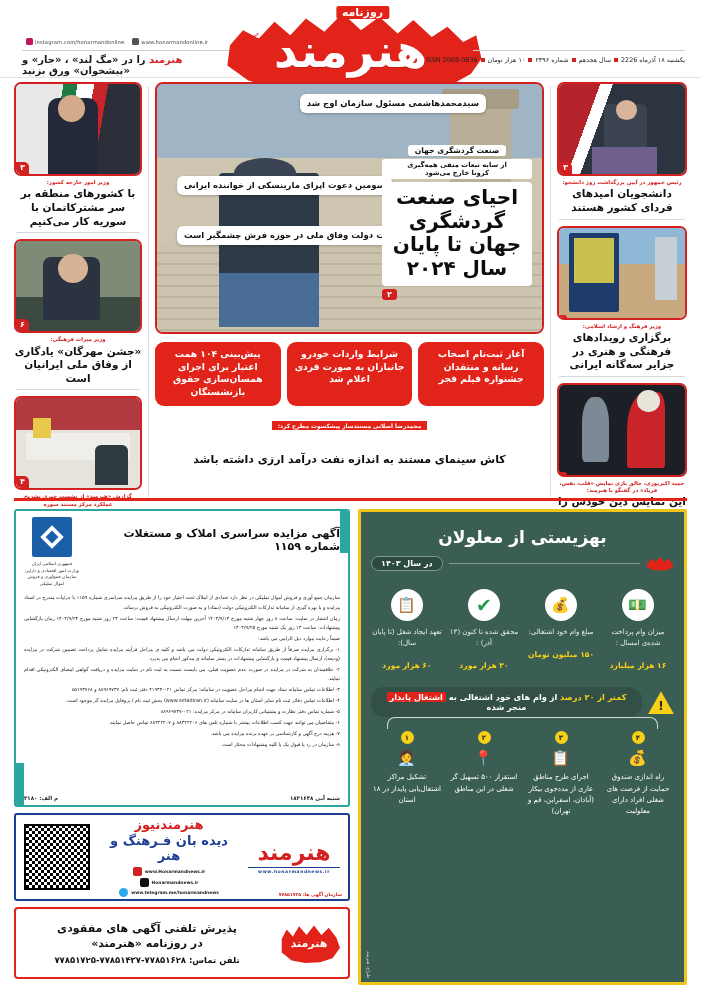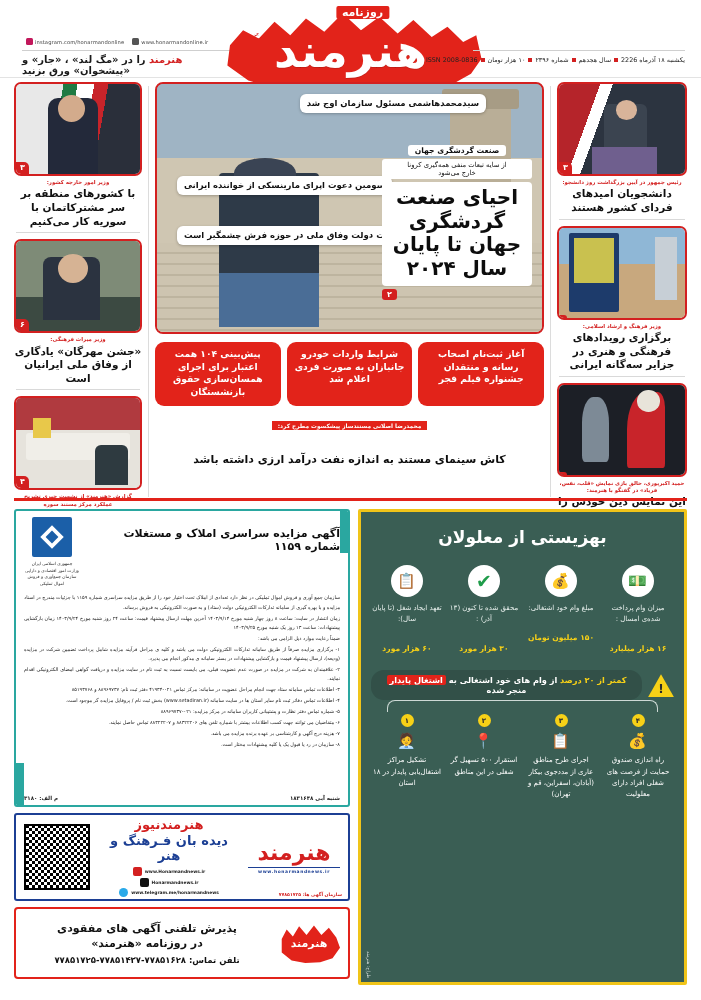--- a/index.html
+++ b/index.html
@@ -182,21 +182,21 @@
   .head-block {
     position: absolute; right: 10px; top: 54px;
     width: 150px; text-align: center;
   }
   .head-kick1 {
     background: #ffffff; display: inline-block; padding: 1px 7px;
     border-radius: 3px; font-size: 7.6px; font-weight: bold; color: #111;
   }
   .head-kick2 {
     background: #ffffff; display: block; margin-top: 2px; padding: 2px 18px;
-    border-radius: 3px; font-size: 6.8px; font-weight: normal; color: #111;
+    border-radius: 3px; font-size: 6.8px; font-weight: bold; color: #111;
   }
   .head-main {
     background: #ffffff; margin-top: 3px; padding: 4px 6px 6px 6px;
     border-radius: 4px;
     font-size: 20px; font-weight: bold; color: #0d0d0d;
     line-height: 1.18; letter-spacing: -.3px;
   }
   .head-pnum {
     position: absolute; left: 0; bottom: -14px;
     background: #d32020; color: #fff; font-size: 8px; font-weight: bold;
@@ -376,21 +376,21 @@
     display: flex; justify-content: space-between; gap: 5px; margin-top: 18px;
   }
   .stat { flex: 1; text-align: center; }
   .stat .circle {
     width: 32px; height: 32px; border-radius: 50%;
     background: #ffffff; margin: 0 auto 6px auto;
     display: flex; align-items: center; justify-content: center;
     font-size: 15px;
   }
   .stat .lbl { font-size: 7px; line-height: 1.55; color: #e9f1ee; }
-  .stat .val { font-size: 7.6px; font-weight: bold; color: #f7d117; margin-top: 19px; line-height: 1.4; }
+  .stat .val { font-size: 7.6px; font-weight: bold; color: #f7d117; margin-top: 12px; line-height: 1.4; }
 
   .alert-row {
     display: flex; align-items: center; gap: 6px; margin-top: 16px;
   }
   .alert-tri {
     width: 26px; height: 24px; background: #f7d117;
     clip-path: polygon(50% 4%, 100% 100%, 0 100%);
     position: relative;
   }
   .alert-tri span {
@@ -630,20 +630,25 @@
   </div>
 
   <div class="lower">
 
     <div class="lower-right">
       <div class="info">
         <div class="info-photo"></div>
 
         <div class="info-title2">بهزیستی از معلولان</div>
 
+        <div class="info-yearrow">
+          <div class="year-mark"></div>
+          <div class="year-line"></div>
+          <div class="year-pill">در سال ۱۴۰۳</div>
+        </div>
 
         <div class="stats">
           <div class="stat">
             <div class="circle">💵</div>
             <div class="lbl">میزان وام پرداخت شده‌ی امسال :</div>
             <div class="val">۱۶ هزار میلیارد</div>
           </div>
           <div class="stat">
             <div class="circle">💰</div>
             <div class="lbl">مبلغ وام خود اشتغالی:</div>

